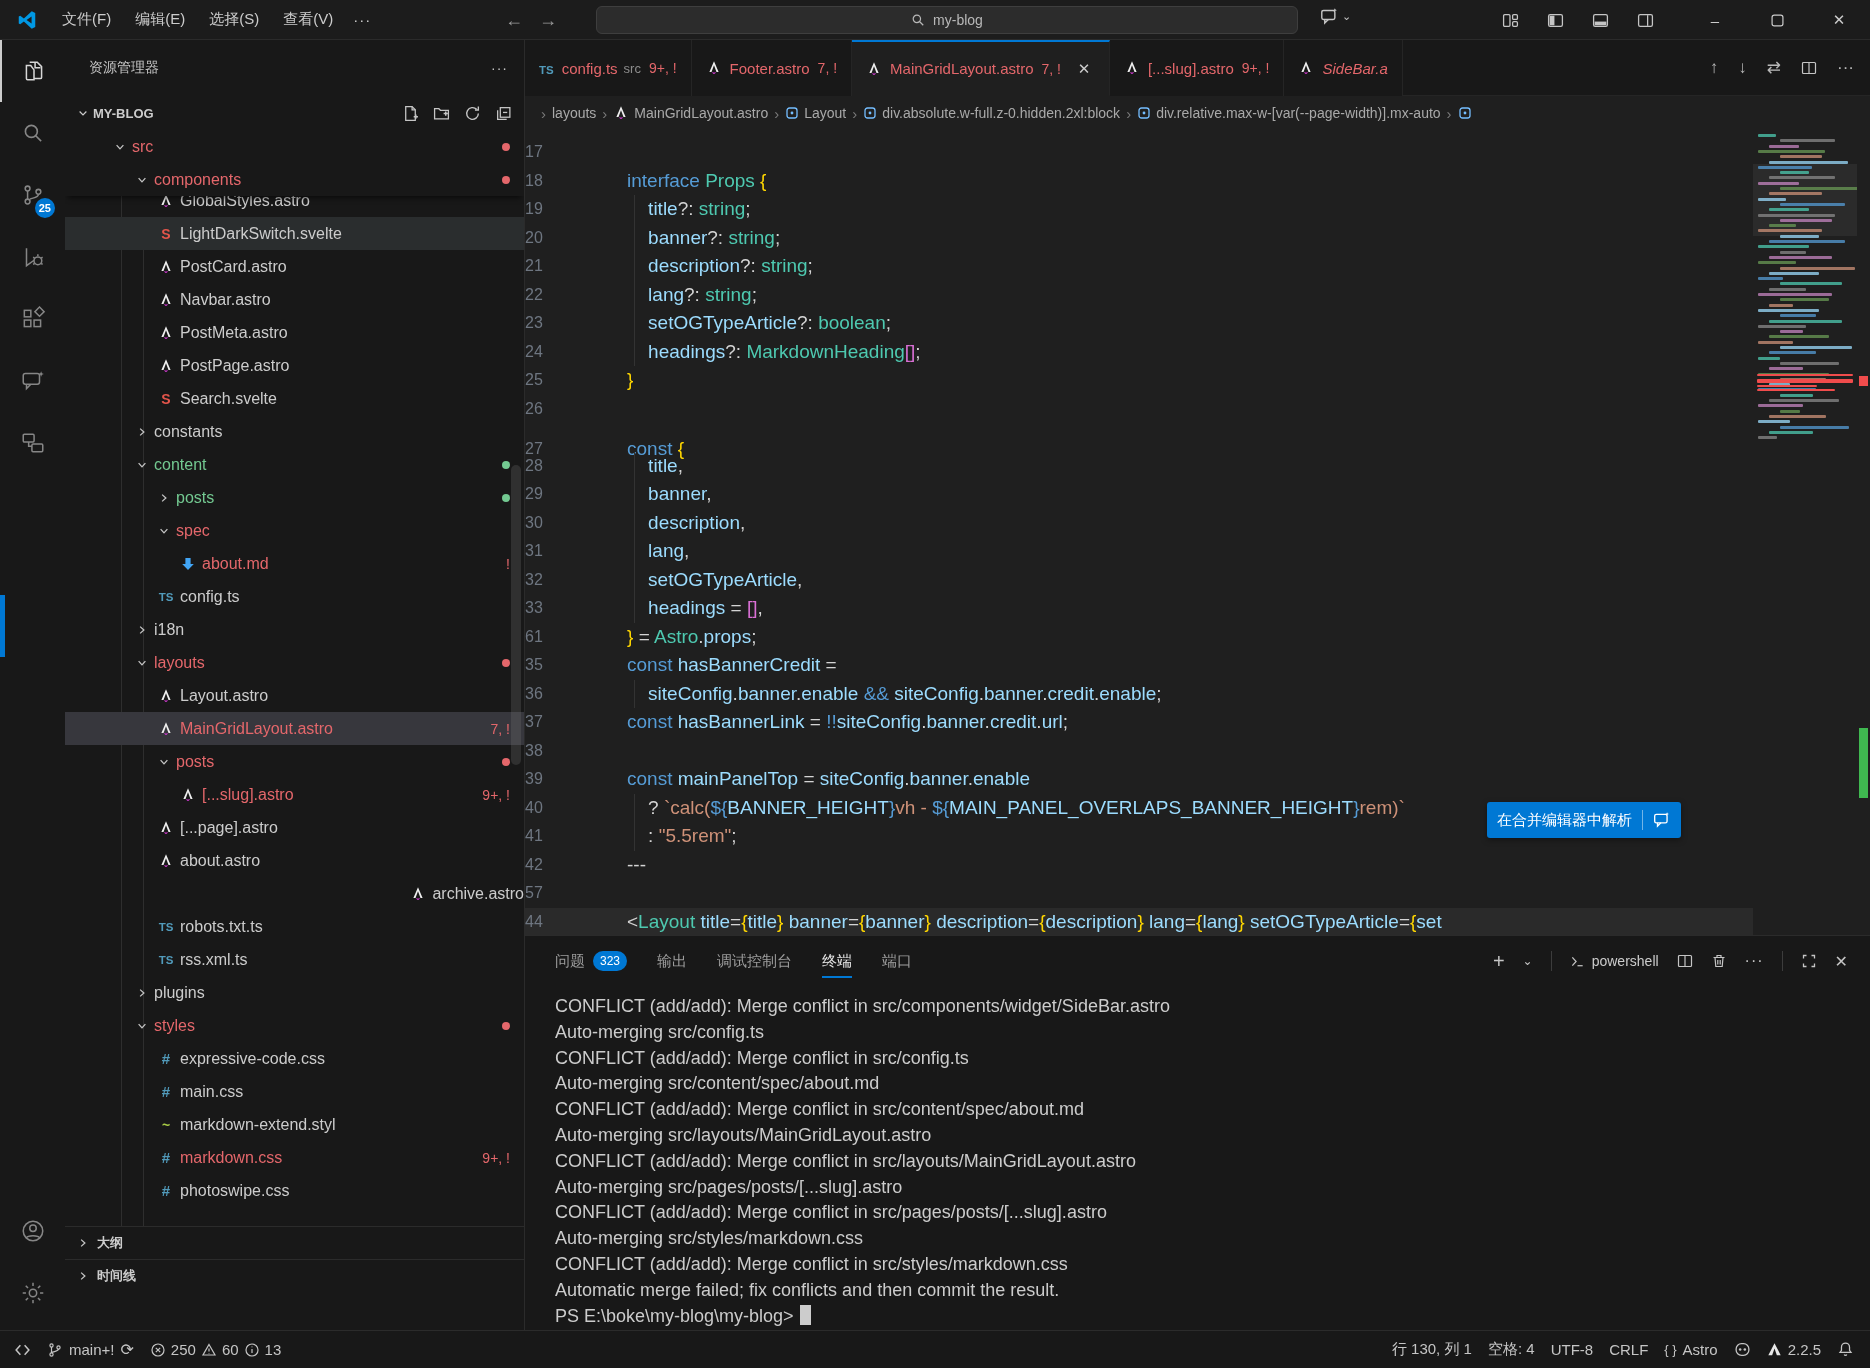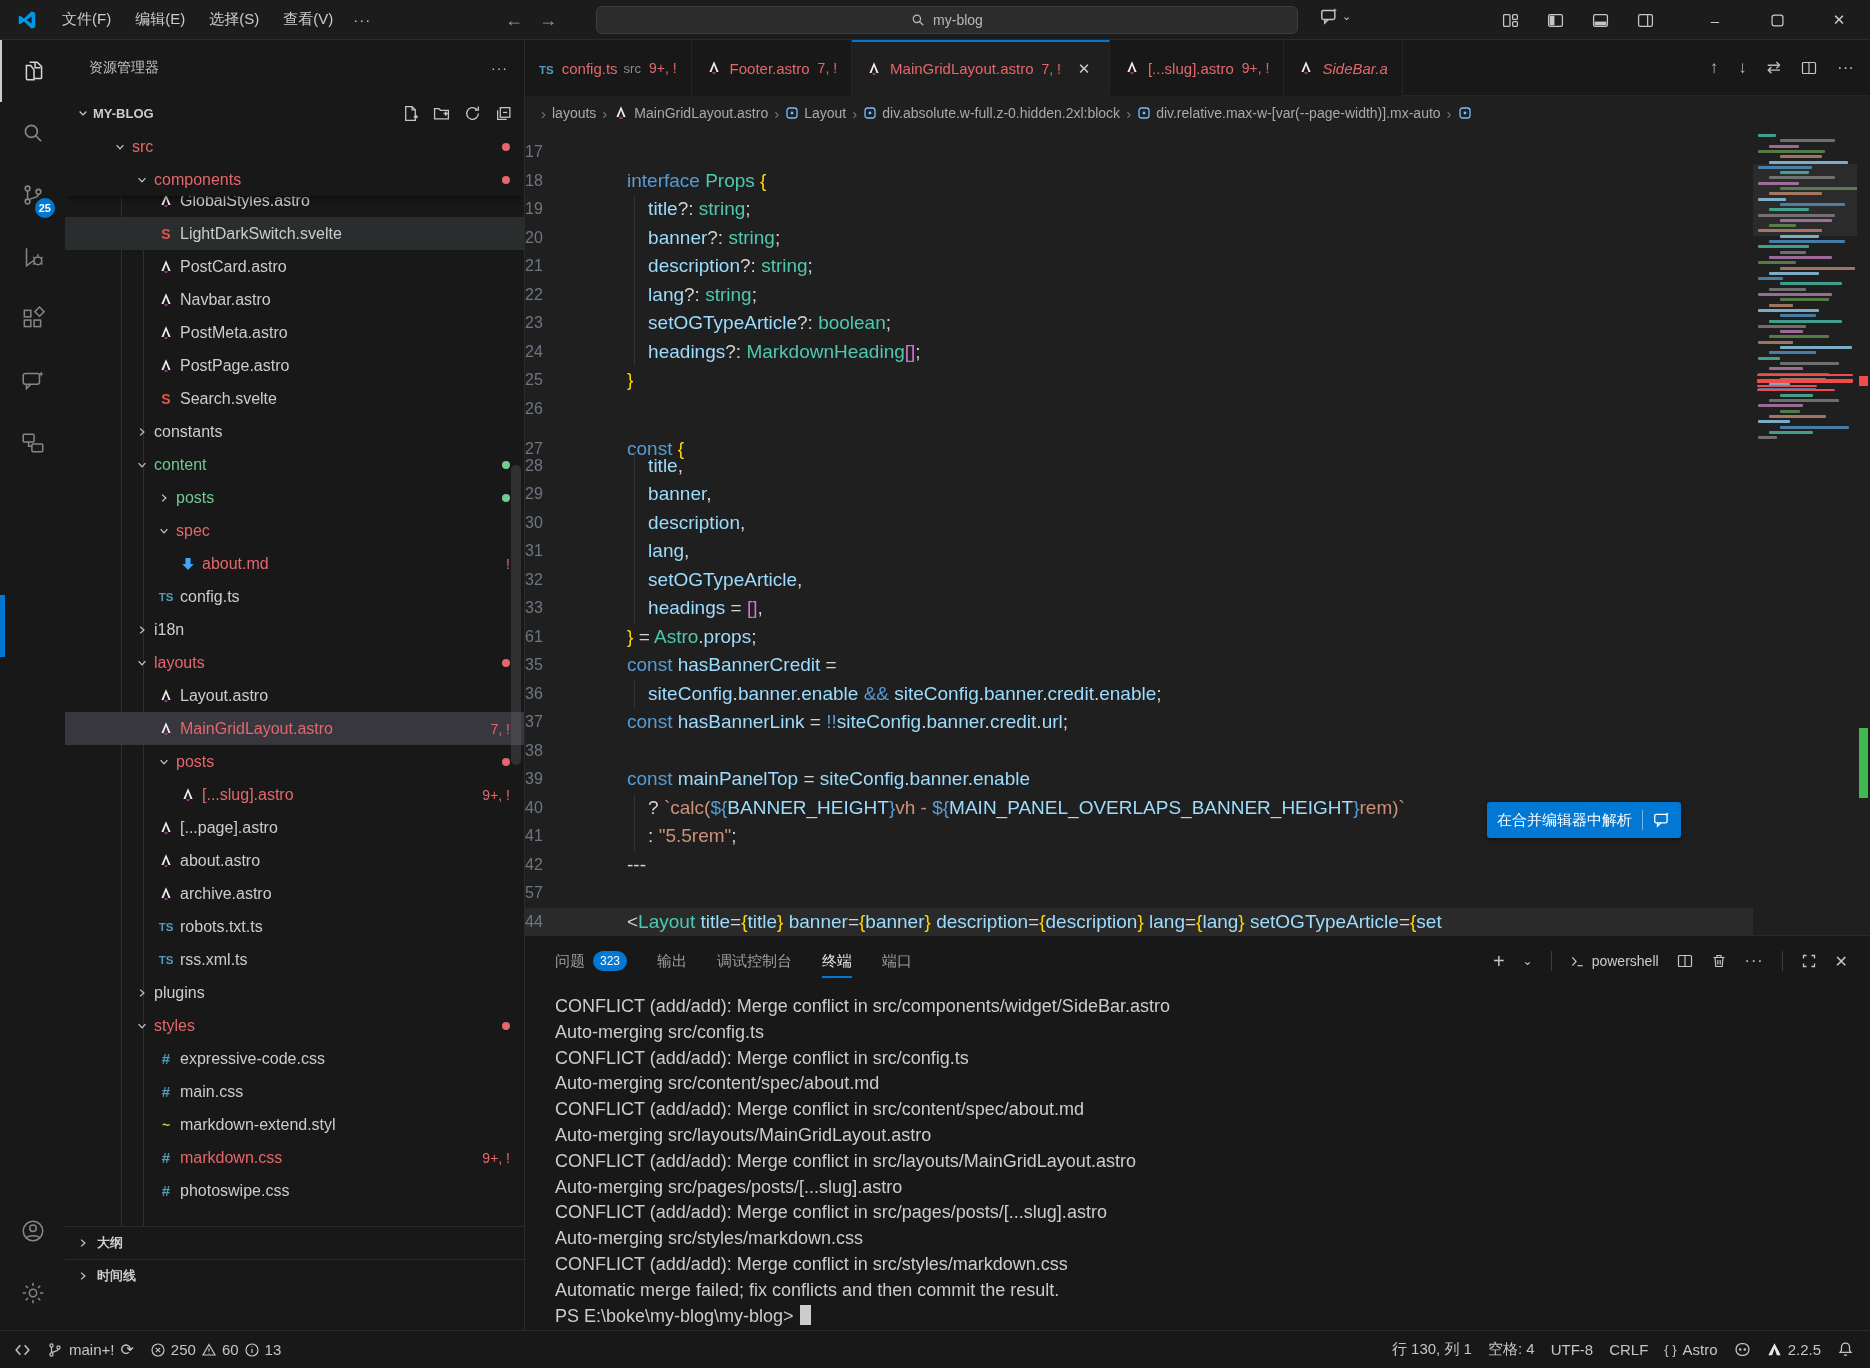--- a/index.html
+++ b/index.html
@@ -487,21 +487,21 @@
         </div>
         <div class="row" style="padding-left: 89px;">
           <span class="ficon">
             <svg width="16" height="16" viewBox="0 0 16 16">
               <path fill="#efefef" d="M8 1.2 12.6 12h-2.1L8 5.2 5.5 12H3.4Z"></path>
               <path fill="#d83bd8" d="M5.9 12.1c.5 1.2 1.2 1.8 2.1 1.8s1.6-.6 2.1-1.8c-.7.4-1.4.5-2.1.5s-1.4-.1-2.1-.5Z"></path>
             </svg>
           </span>
           <span class="lbl">about.astro</span>
         </div>
-        <div class="row" style="padding-left: 89px;">
+        <div class="row" style="padding-left: 89px; justify-content: flex-end;">
           <span class="ficon">
             <svg width="16" height="16" viewBox="0 0 16 16">
               <path fill="#efefef" d="M8 1.2 12.6 12h-2.1L8 5.2 5.5 12H3.4Z"></path>
               <path fill="#d83bd8" d="M5.9 12.1c.5 1.2 1.2 1.8 2.1 1.8s1.6-.6 2.1-1.8c-.7.4-1.4.5-2.1.5s-1.4-.1-2.1-.5Z"></path>
             </svg>
           </span>
           <span class="lbl">archive.astro</span>
         </div>
         <div class="row" style="padding-left: 89px;">
           <span class="ficon">

